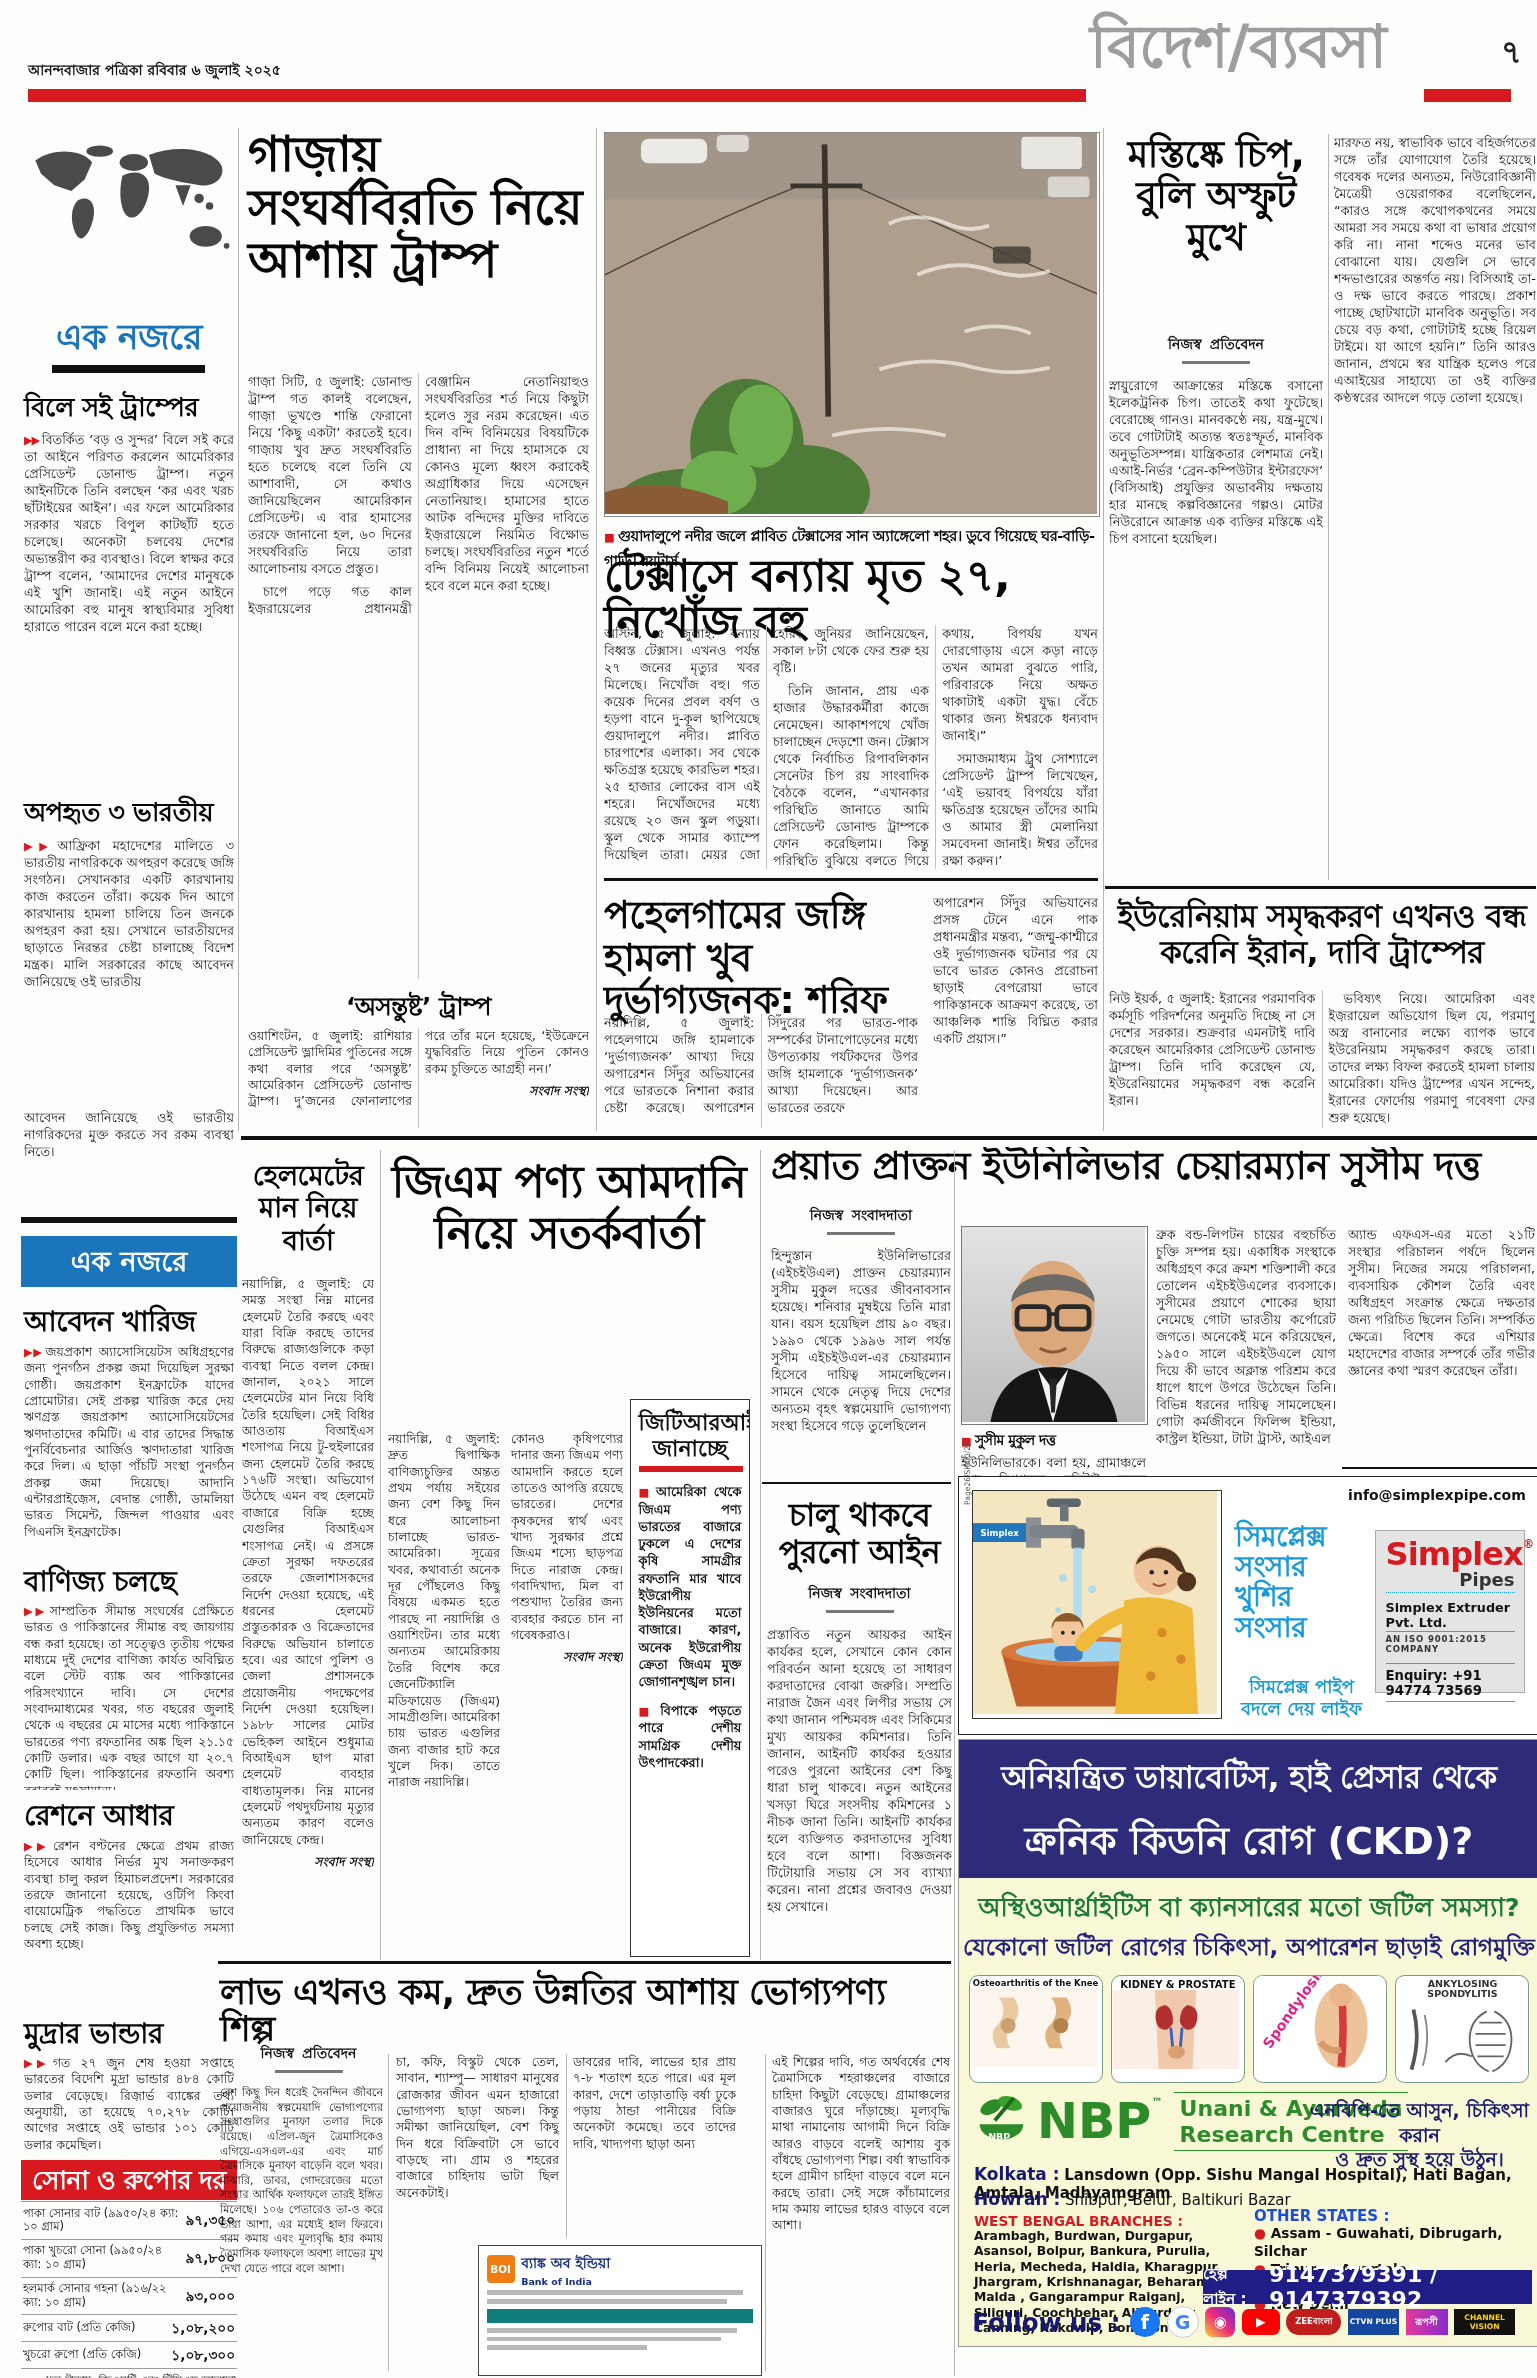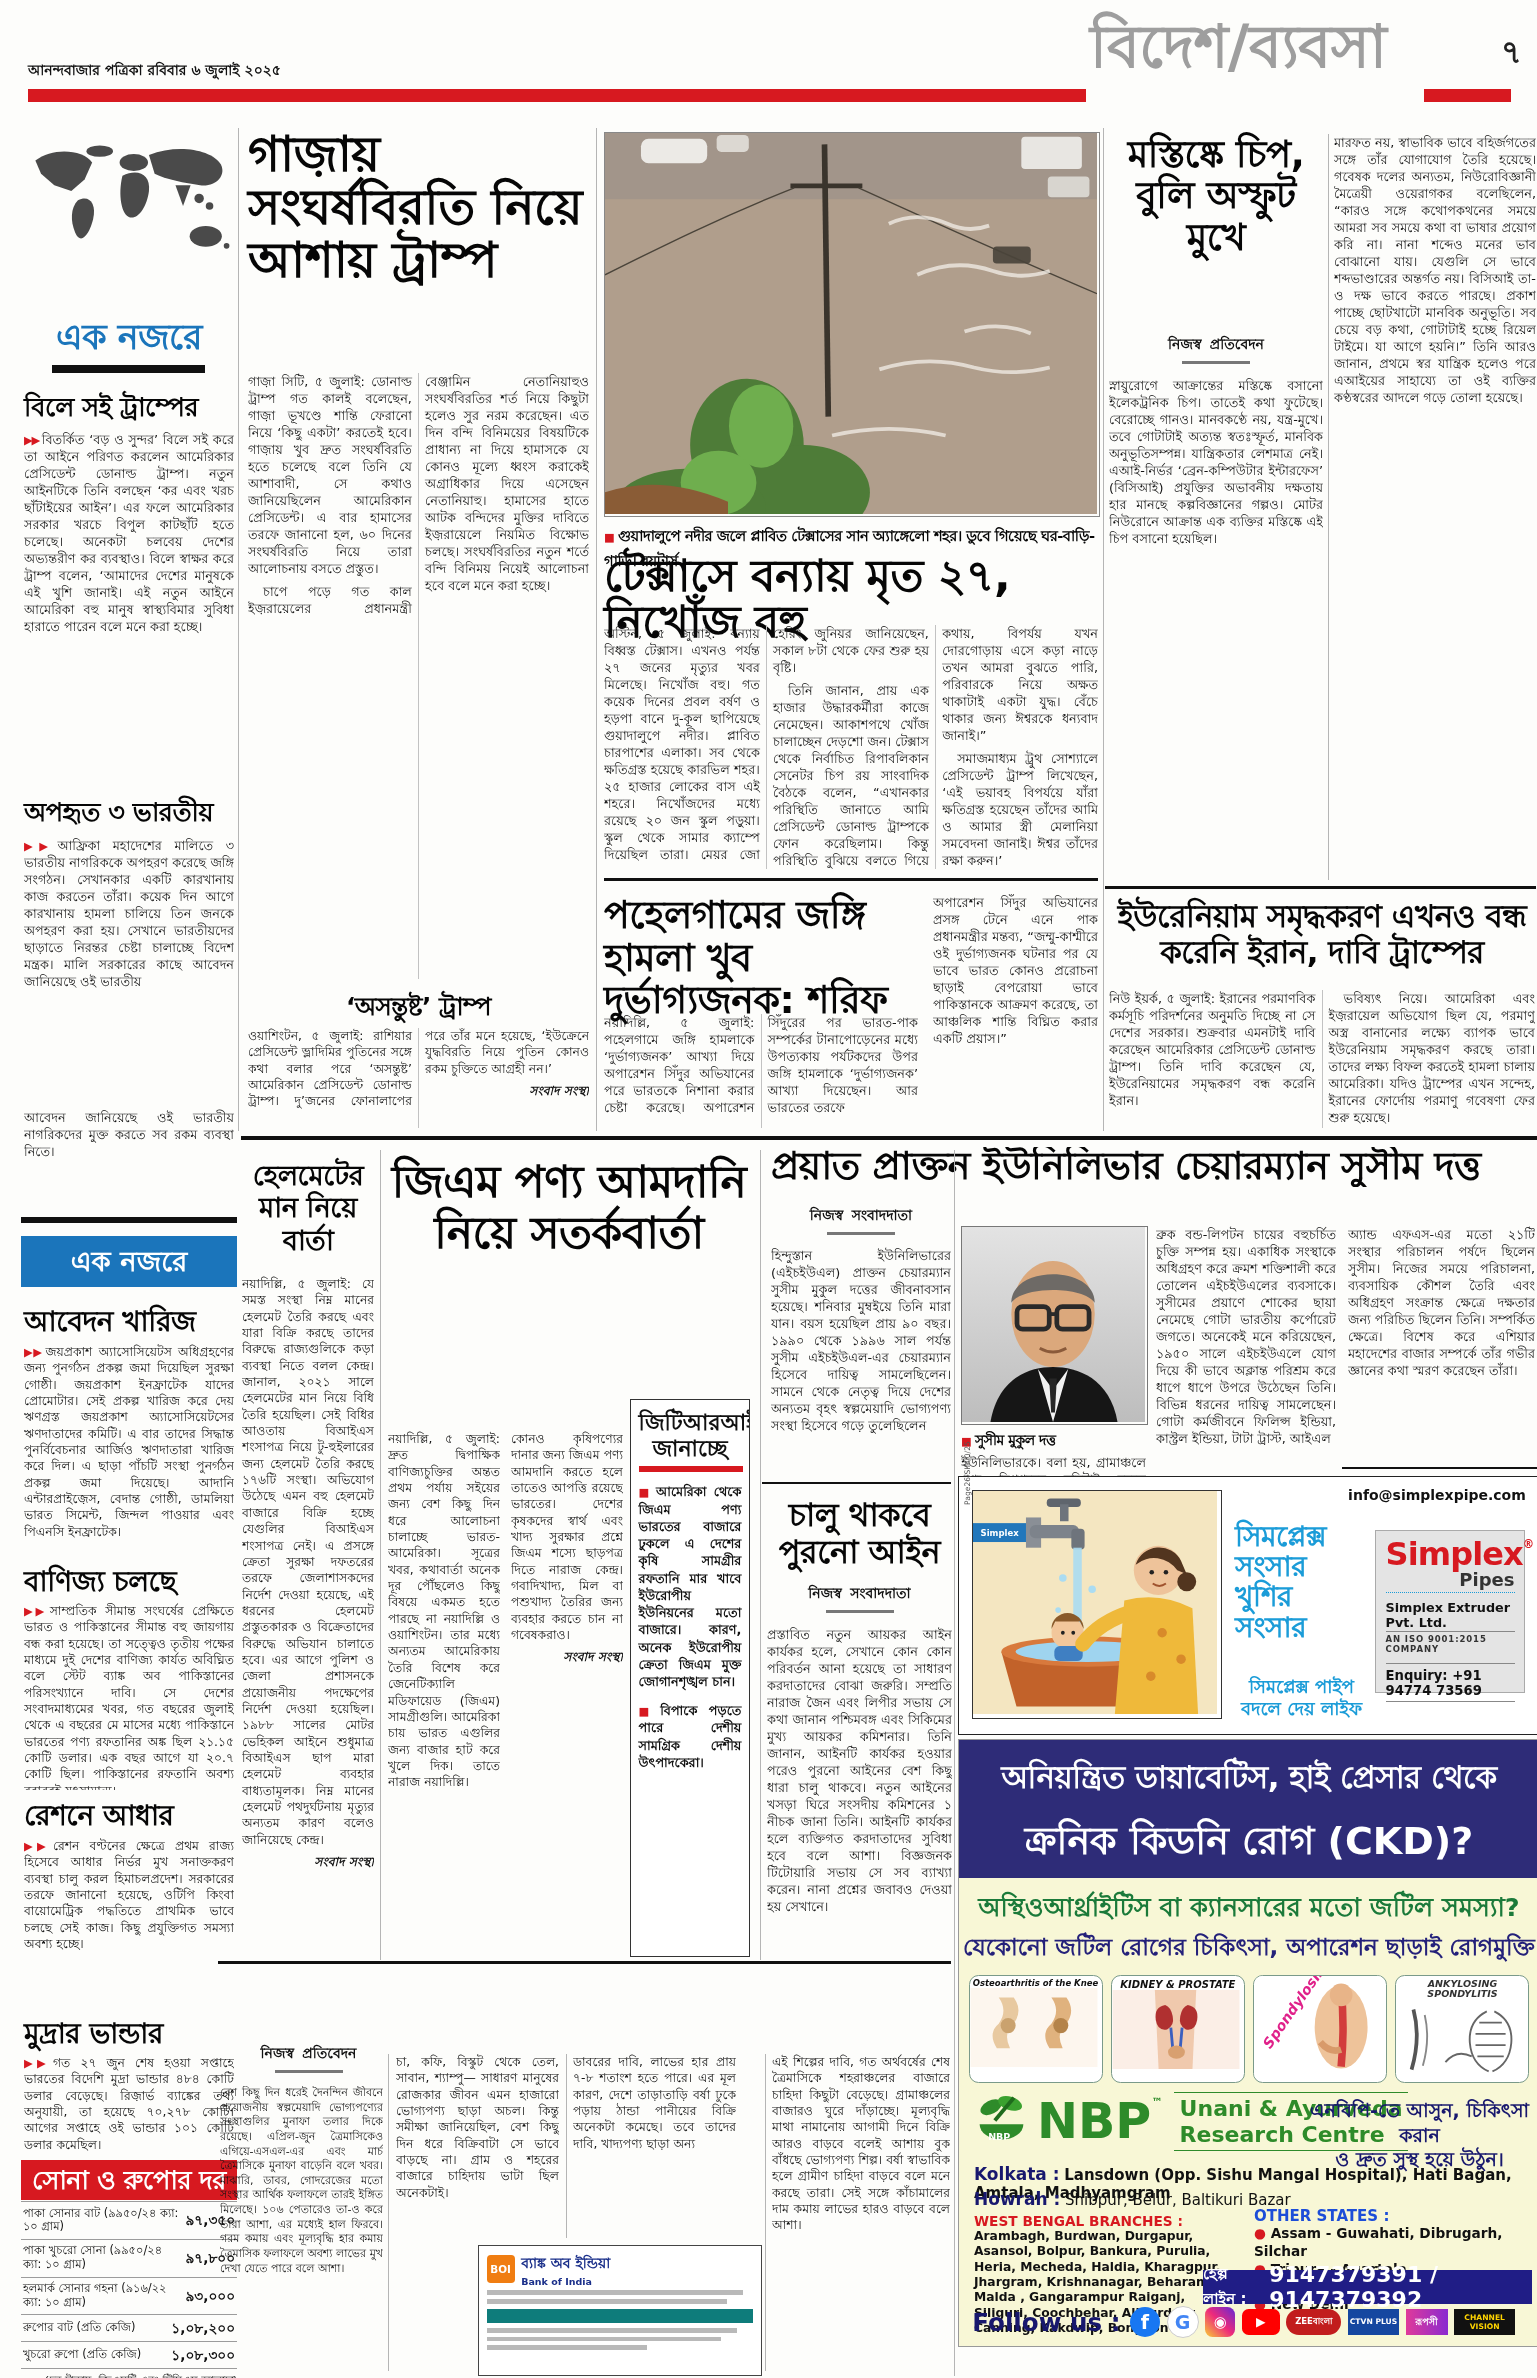--- a/index.html
+++ b/index.html
@@ -26,21 +26,21 @@
   .goldhead{background:#d71920;color:#fff;font-weight:bold;font-size:25.6px;text-align:center;line-height:40px;letter-spacing:-0.5px;}
   .bluebox{background:#1b75bb;color:#fff;font-weight:bold;font-size:27.4px;text-align:center;line-height:51px;}
   .gtri{border:1.9px solid #333;padding:9.5px 7.6px;background:#fff;}
   .gtri .gt-title{font-weight:bold;font-size:22px;text-align:center;line-height:1.2;}
   .gtri .gt-underline{width:104px;height:5.7px;background:#d71920;margin:3.8px auto 11.4px;}
   .gtri p{font-size:12.8px;font-weight:600;text-align:justify;line-height:1.35;margin:0 0 11.4px;}
   .adbox{border:1.9px solid #222;background:#fff;}
   .bigad{background:#f8f7d6;border:0.9px solid #999;}
   .navybanner{background:#2e2c78;color:#fff;text-align:center;}
   .helpbar{background:#201d86;color:#fff;font-weight:bold;display:flex;align-items:center;justify-content:center;gap:7.6px;}
-  .card{background:#fff;border:1.9px solid #7a9a8a;border-radius:9.5px;position:relative;overflow:hidden;font-style:italic;}
+  .card{background:#fff;border:1.9px solid #7a9a8a;border-radius:9.5px;position:relative;overflow:hidden;}
   .card .cap{font-size:8.5px;font-weight:bold;text-align:center;line-height:1.1;padding:2.8px 1.9px 0;}
   .soc{display:inline-flex;align-items:center;justify-content:center;font-weight:bold;color:#fff;margin-right:6.6px;vertical-align:middle;}
   .phl{background:#b9b9b9;height:4.7px;margin:3.8px 0;}
   .teal{background:#0e7c7b;height:13.2px;margin:5.7px 0;}
 </style>
 </head>
 <body>
 
 <div class="page">
 
@@ -281,20 +281,21 @@
 
   <div class="abs hl ctr" style="left:767px;top:1497px;width:185px;font-size:32px;line-height:1.15;">চালু থাকবে পুরনো আইন</div>
   <div class="abs byline" style="left:767px;top:1582px;width:185px;">
     <span>নিজস্ব সংবাদদাতা</span><div class="bl-rule"></div>
   </div>
   <div class="abs bt clip" style="left:767px;top:1626px;width:185px;height:329px;">
     <p class="nofi">প্রস্তাবিত নতুন আয়কর আইন কার্যকর হলে, সেখানে কোন কোন পরিবর্তন আনা হয়েছে তা সাধারণ করদাতাদের বোঝা জরুরি। সম্প্রতি নারাজ জৈন এবং লিপীর সভায় সে কথা জানান পশ্চিমবঙ্গ এবং সিকিমের মুখ্য আয়কর কমিশনার। তিনি জানান, আইনটি কার্যকর হওয়ার পরেও পুরনো আইনের বেশ কিছু ধারা চালু থাকবে। নতুন আইনের খসড়া ঘিরে সংসদীয় কমিশনের ১ নীচক জানা তিনি। আইনটি কার্যকর হলে ব্যক্তিগত করদাতাদের সুবিধা হবে বলে আশা। বিজ্ঞজনক টিটোয়ারি সভায় সে সব ব্যাখ্যা করেন। নানা প্রশ্নের জবাবও দেওয়া হয় সেখানে।</p>
   </div>
 
   <div class="hrk" style="left:218px;top:1961px;width:733px;height:2.8px;"></div>
+  <div class="abs hl" style="left:220px;top:1974px;width:731px;font-size:35px;line-height:1.05;">লাভ এখনও কম, দ্রুত উন্নতির আশায় ভোগ্যপণ্য শিল্প</div>
   <div class="abs byline" style="left:229px;top:2042px;width:159px;">
     <span>নিজস্ব প্রতিবেদন</span><div class="bl-rule"></div>
   </div>
   <div class="abs bt clip" style="left:220px;top:2086px;width:163px;height:284px;font-size:11px;">
     <p class="nofi">বেশ কিছু দিন ধরেই দৈনন্দিন জীবনে প্রয়োজনীয় স্বল্পমেয়াদি ভোগ্যপণ্যের সংস্থাগুলির মুনাফা তলার দিকে রয়েছে। এপ্রিল-জুন ত্রৈমাসিকেও এগিয়ে-এসএল-এর এবং মার্চ ত্রৈমাসিকে মুনাফা বাড়েনি বলে খবর। মাঝারি, ডাবর, গোদরেজের মতো সংস্থার আর্থিক ফলাফলে তারই ইঙ্গিত মিলেছে। ১০৬ পেতারেও তা-ও করে তারা আশা, এর মধ্যেই হাল ফিরবে। গরম কমায় এবং মূল্যবৃদ্ধি হার কমায় ত্রৈমাসিক ফলাফলে অবশ্য লাভের মুখ দেখা যেতে পারে বলে আশা।</p>
   </div>
   <div class="vr" style="left:388px;top:2054px;height:317px;"></div>
   <div class="abs bt clip" style="left:396px;top:2054px;width:163px;height:184px;font-size:12.3px;">
     <p class="nofi">চা, কফি, বিস্কুট থেকে তেল, সাবান, শ্যাম্পু— সাধারণ মানুষের রোজকার জীবন এমন হাজারো ভোগ্যপণ্য ছাড়া অচল। কিন্তু সমীক্ষা জানিয়েছিল, বেশ কিছু দিন ধরে বিক্রিবাটা সে ভাবে বাড়ছে না। গ্রাম ও শহরের বাজারে চাহিদায় ভাটা ছিল অনেকটাই।</p>
   </div>

